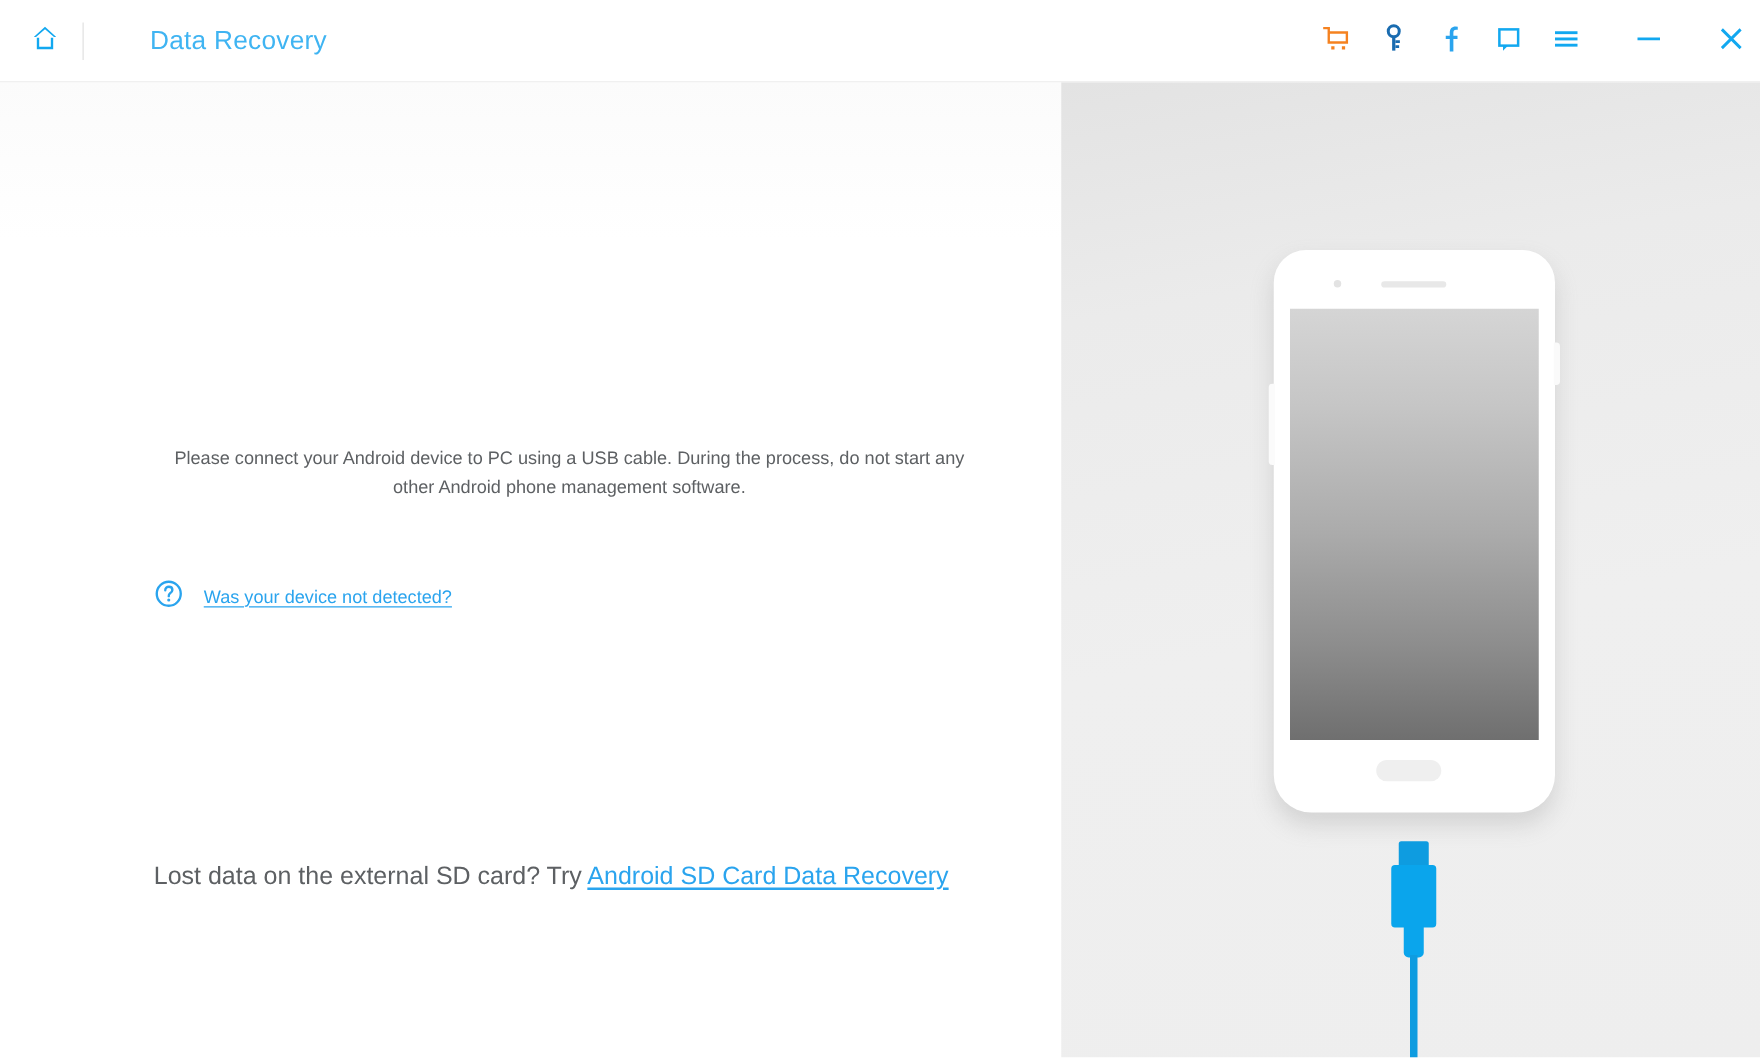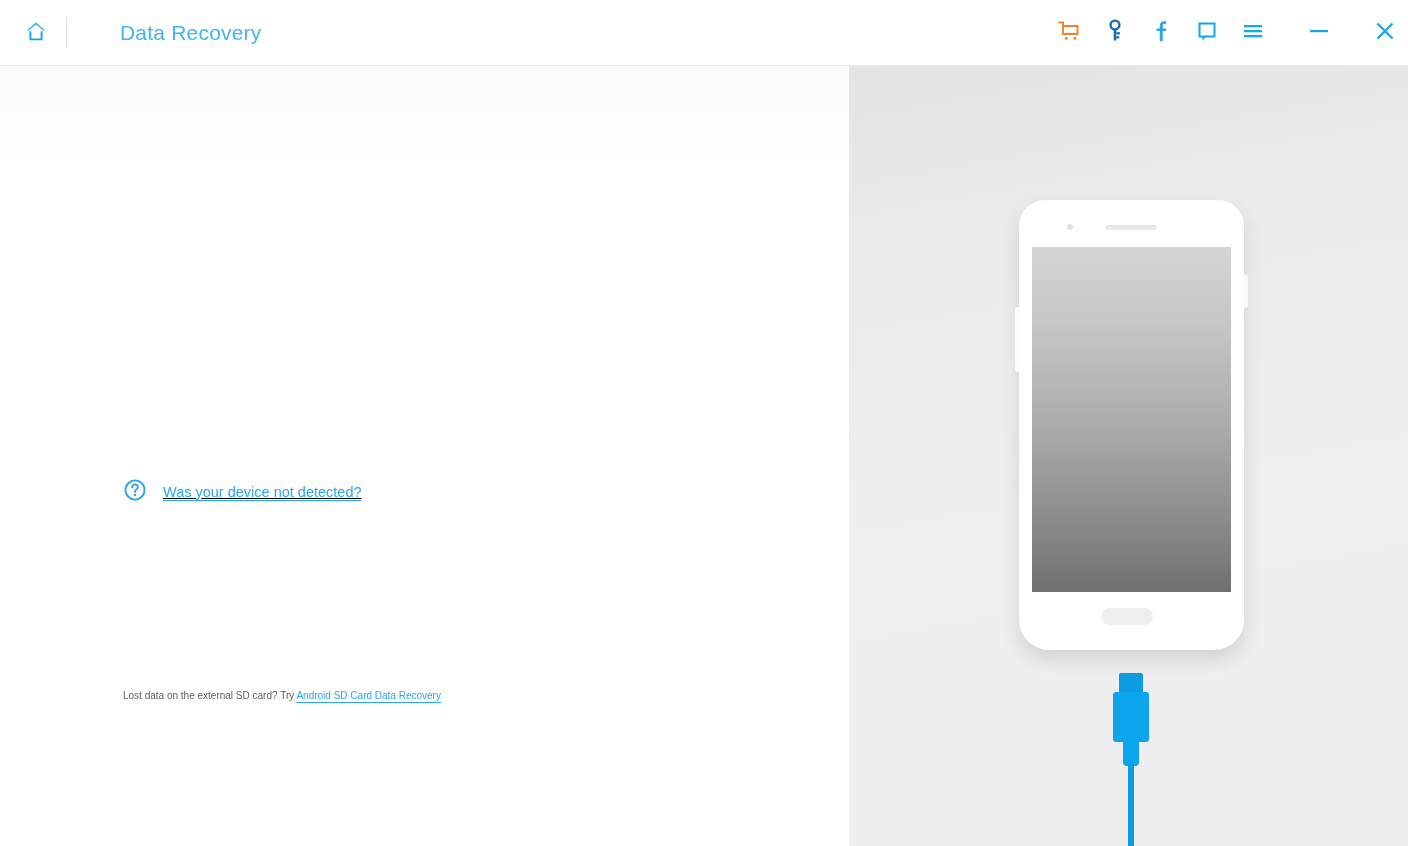--- a/index.html
+++ b/index.html
@@ -98,41 +98,40 @@
     top: 290px;
     width: 665px;
     font-size: 14.5px;
     line-height: 23px;
     color: #5d6063;
   }
 
   .detect-row {
     position: absolute;
     left: 123px;
-    top: 412px;
-    display: flex;
-    align-items: center;
-    text-decoration: underline;
+    top: 397px;
+    display: flex;
+    align-items: center;
   }
 
   .detect-link {
     margin-left: 16px;
     font-size: 14.5px;
     color: #2aa4ee;
     text-decoration: underline;
     text-underline-offset: 3px;
     cursor: pointer;
     white-space: nowrap;
   }
 
   .sd-row {
     position: absolute;
     left: 123px;
     top: 624px;
-    font-size: 10px;
+    font-size: 20px;
     color: #5d6063;
     white-space: nowrap;
   }
   .sd-link {
     color: #2aa4ee;
     text-decoration: underline;
     text-underline-offset: 3px;
     cursor: pointer;
   }
 
@@ -333,20 +332,21 @@
           </svg>
         </span>
       </div>
 
     </div>
   </div>
 
   <div class="left-pane">
 
 
+    <div class="body-text">Please connect your Android device to PC using a USB cable. During the process, do not start any other Android phone management software.</div>
 
     <div class="detect-row">
       <span>
         <svg width="24" height="24" viewBox="0 0 24 24">
           <circle cx="12" cy="12" r="9.6" fill="none" stroke="#2aa4ee" stroke-width="1.9"></circle>
           <path d="M9.2 9.2 C9.2 7.4 10.5 6.4 12.1 6.4 C13.8 6.4 14.9 7.5 14.9 9.0 C14.9 10.4 14.0 11.0 13.0 11.7 C12.2 12.3 12.0 12.8 12.0 13.9" fill="none" stroke="#2aa4ee" stroke-width="1.9" stroke-linecap="round"></path>
           <circle cx="12.0" cy="17.0" r="1.25" fill="#2aa4ee"></circle>
         </svg>
       </span>
       <span class="detect-link">Was your device not detected?</span>

